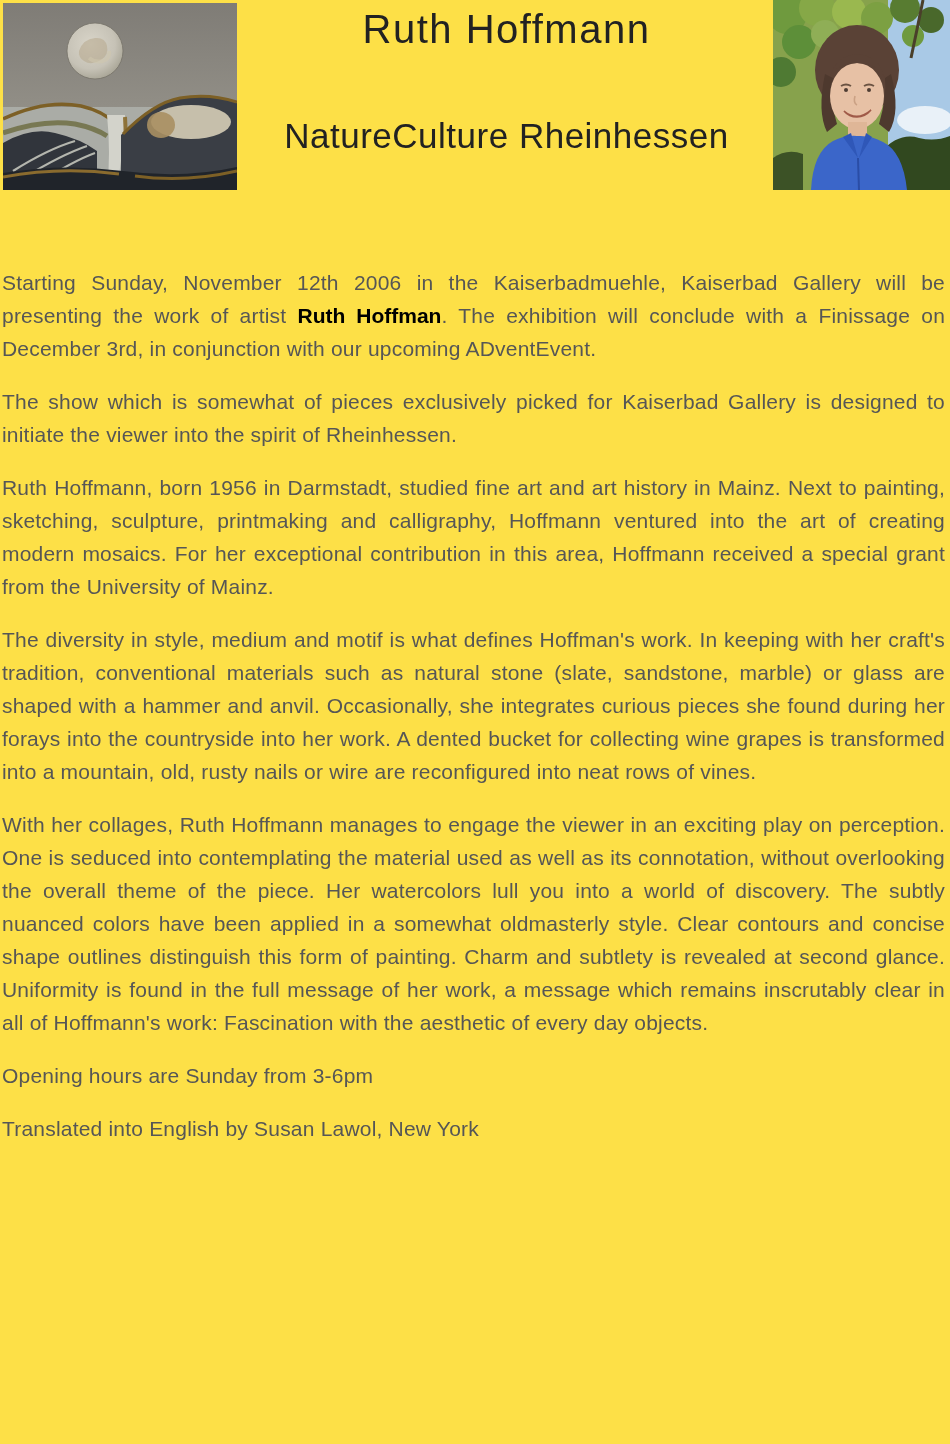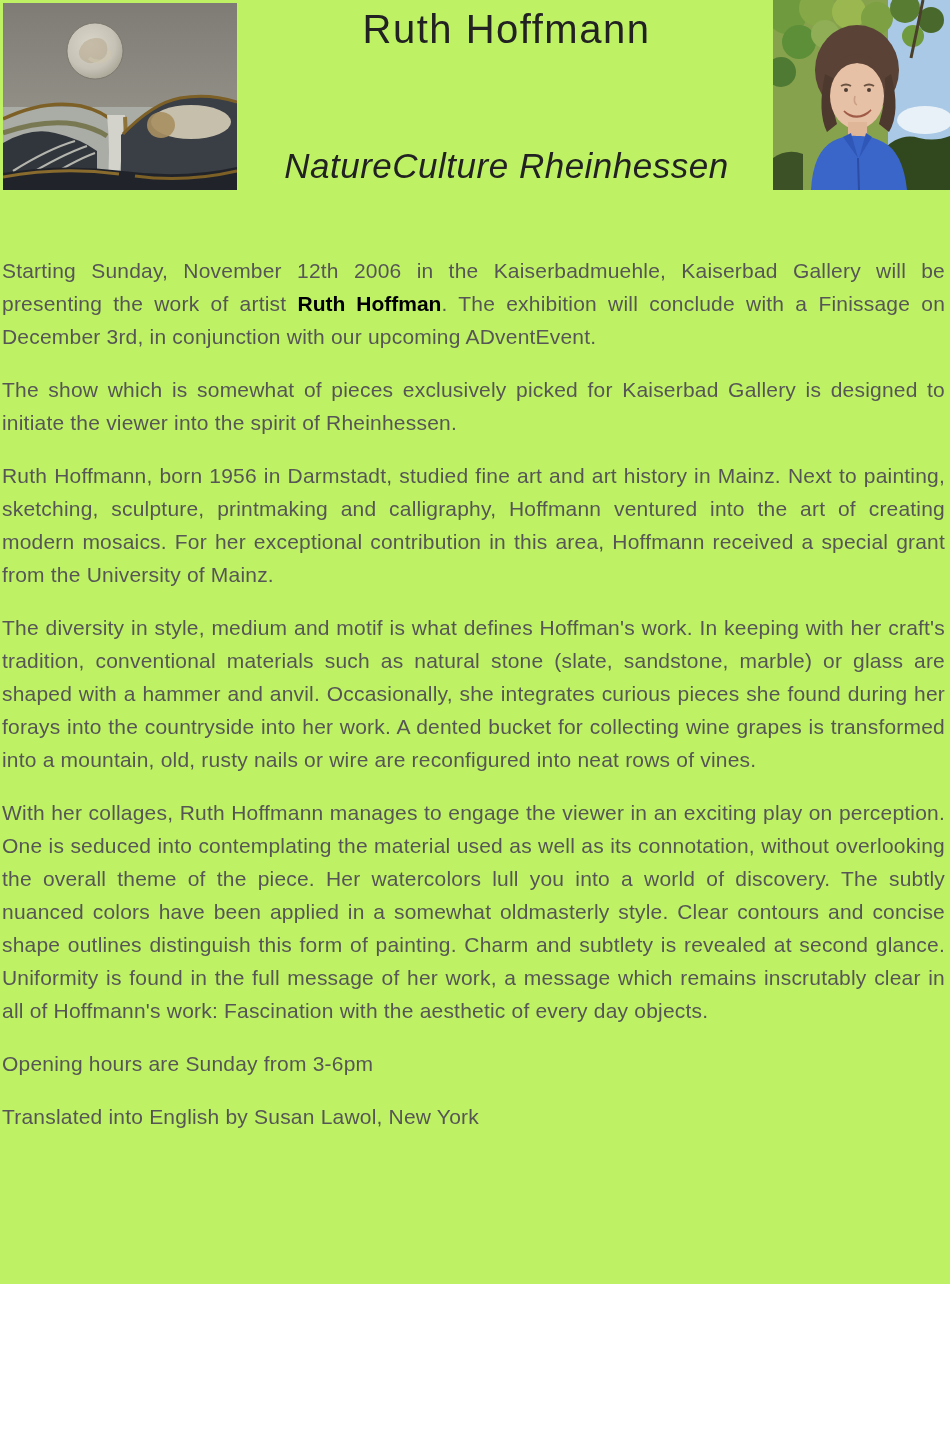--- a/index.html
+++ b/index.html
@@ -1,21 +1,21 @@
 <!DOCTYPE html>
 <html style="--body-text: #565656; --title-text: #222222; --bold-text: #000000;"><head>
 <meta charset="utf-8">
 <style>
   html, body { margin: 0; padding: 0; background: #ffffff; }
   .page {
     width: 950px;
-    height: 1284px;
+    height: 1444px;
     position: relative;
     overflow: hidden;
-    background: #bef264;
+    background: #fde047;
     font-family: "Liberation Sans", "DejaVu Sans", sans-serif;
   }
 
   
   .header { position: relative; height: 190px; }
   .artwork {
     position: absolute; left: 3px; top: 3px;
     width: 234px; height: 187px;
   }
   .portrait {
@@ -27,31 +27,30 @@
     position: absolute; left: 240px; width: 533px; top: 0; height: 190px;
     text-align: center;
   }
   .titles h1 {
     margin: 0; padding-top: 5px;
     font-size: 40px; line-height: 1.2; font-weight: 300;
     letter-spacing: 1.5px;
     color: var(--title-text, #222222);
   }
   .titles h2 {
-    margin: 92px 0 0 0;
+    margin: 62px 0 0 0;
     font-size: 35px; line-height: 1.2; font-weight: 300;
     letter-spacing: 0.5px;
     color: var(--title-text, #222222);
-    font-style: italic;
   }
 
   
   .content { padding: 64px 5px 0 2px; }
   .para {
-    margin: 0 0 20px 0;
+    margin: 12px 0 20px 0;
     font-size: 21px;
     line-height: 33px;
     font-weight: 300;
     letter-spacing: 0.2px;
     text-align: justify;
     color: var(--body-text, #565656);
   }
   .para strong {
     font-weight: 700;
     color: var(--bold-text, #000000);

